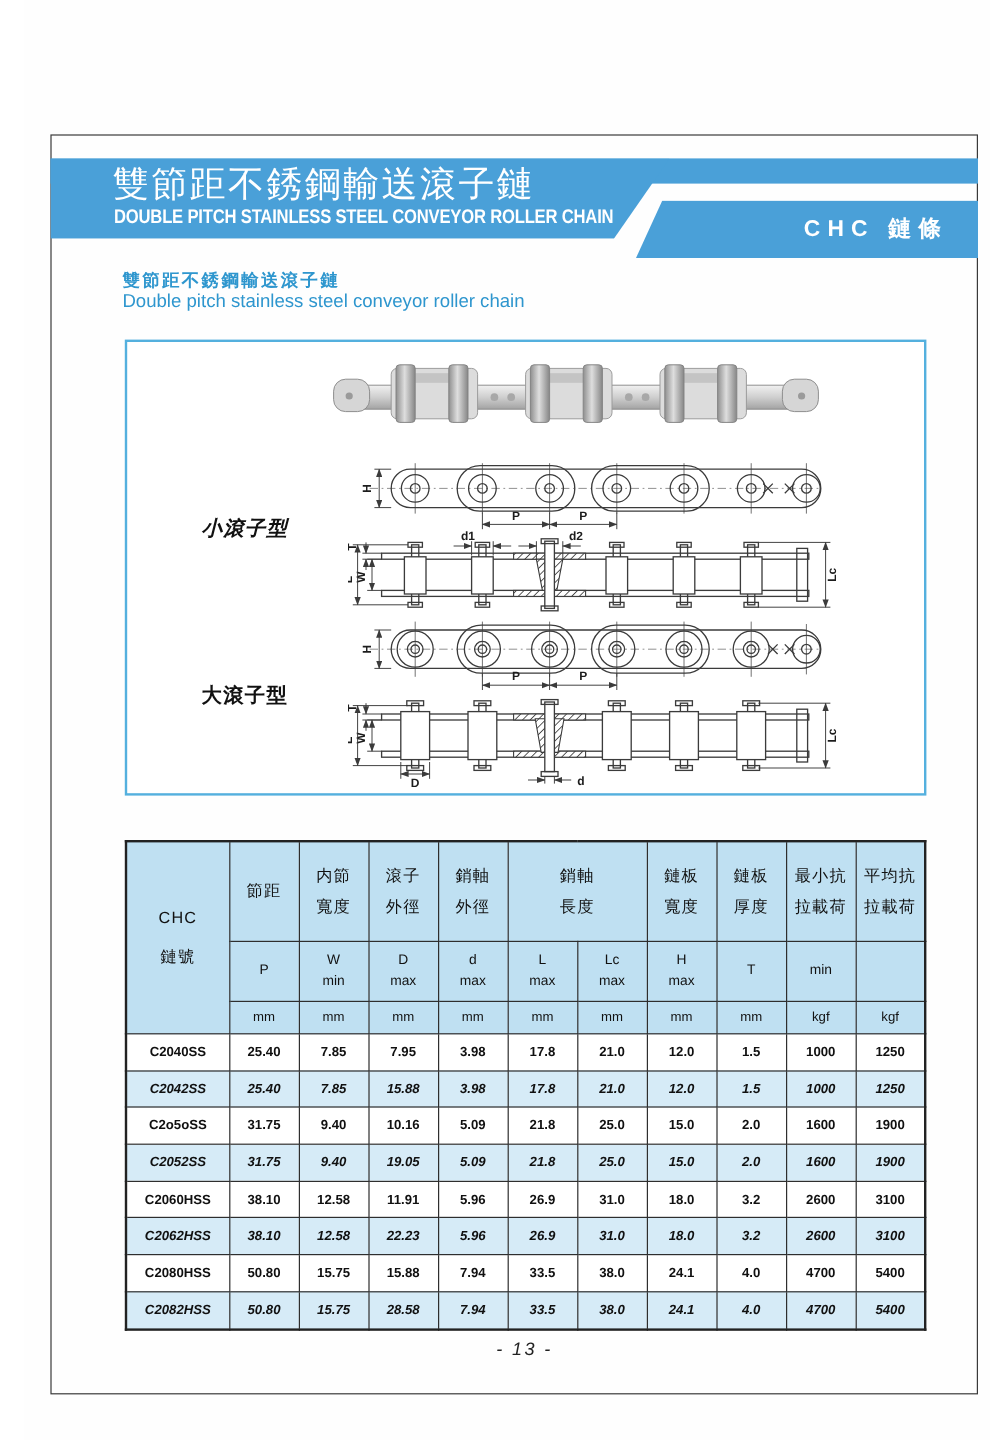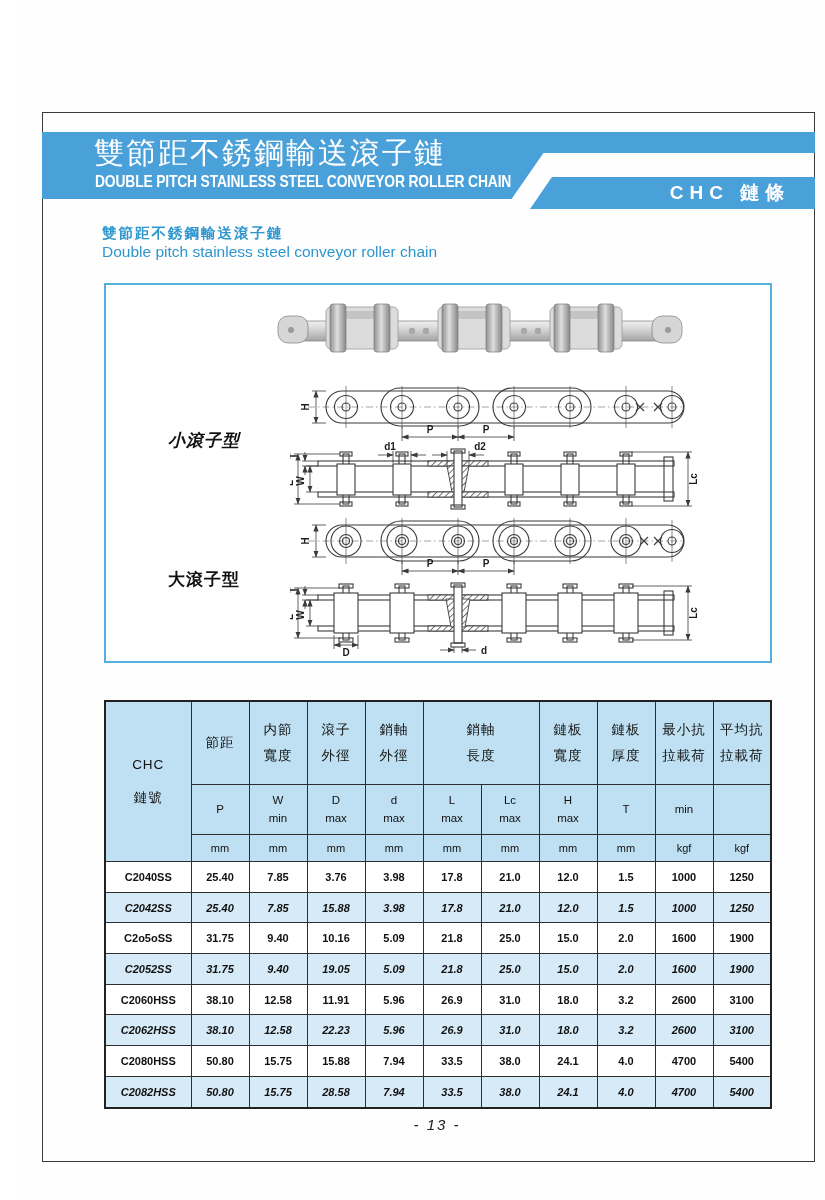--- a/index.html
+++ b/index.html
@@ -8,21 +8,21 @@
   .page-border{position:absolute;left:22px;top:112px;width:771px;height:1048px;
         border:1.5px solid #3a3a3a;}
 
   
   .banner-strip-top{position:absolute;left:22px;top:132px;width:773px;height:21px;background:#4AA0D8;}
   .banner-left{position:absolute;left:22px;top:132px;width:516px;height:67px;background:#4AA0D8;
         clip-path:polygon(0 0,100% 0,91% 100%,0 100%);}
   .banner-title-zh{position:absolute;left:52px;top:1px;color:#fff;font-size:30px;letter-spacing:2px;white-space:nowrap;}
   .banner-title-en{position:absolute;left:53px;top:40px;color:#fff;font-size:16.5px;font-weight:bold;
         white-space:nowrap;transform:scaleX(0.84);transform-origin:left center;letter-spacing:-0.2px;}
-  .banner-chc{position:absolute;left:510px;top:177px;width:285px;height:32px;background:#4AA0D8;
+  .banner-chc{position:absolute;left:510px;top:167px;width:285px;height:48px;background:#4AA0D8;
         clip-path:polygon(7.7% 0,100% 0,100% 100%,0 100%);
         display:flex;align-items:center;justify-content:center;padding-left:115px;box-sizing:border-box;}
   .banner-chc span{color:#fff;font-size:19px;font-weight:bold;letter-spacing:6px;white-space:nowrap;}
 
   
   .subtitle-zh{position:absolute;left:82px;top:224px;color:#2E96CE;font-size:14.5px;font-weight:bold;letter-spacing:2px;}
   .subtitle-en{position:absolute;left:82px;top:243px;color:#2E96CE;font-size:15.5px;}
 
   
   .diagram-box{position:absolute;left:84px;top:283px;width:664px;height:376px;background:#fff;
@@ -351,21 +351,21 @@
         <th class="h3">mm</th>
         <th class="h3">kgf</th>
         <th class="h3">kgf</th>
       </tr>
     </thead>
     <tbody>
         <tr>
           <td>C2040SS</td>
           <td>25.40</td>
           <td>7.85</td>
-          <td>3.76</td>
+          <td>7.95</td>
           <td>3.98</td>
           <td>17.8</td>
           <td>21.0</td>
           <td>12.0</td>
           <td>1.5</td>
           <td>1000</td>
           <td>1250</td>
         </tr>
         <tr class="alt">
           <td>C2042SS</td>

